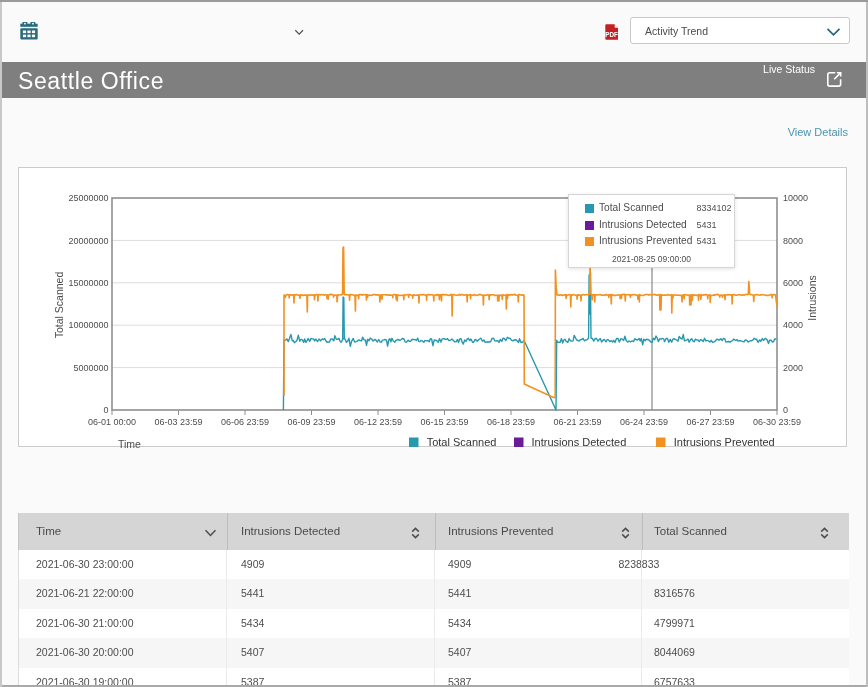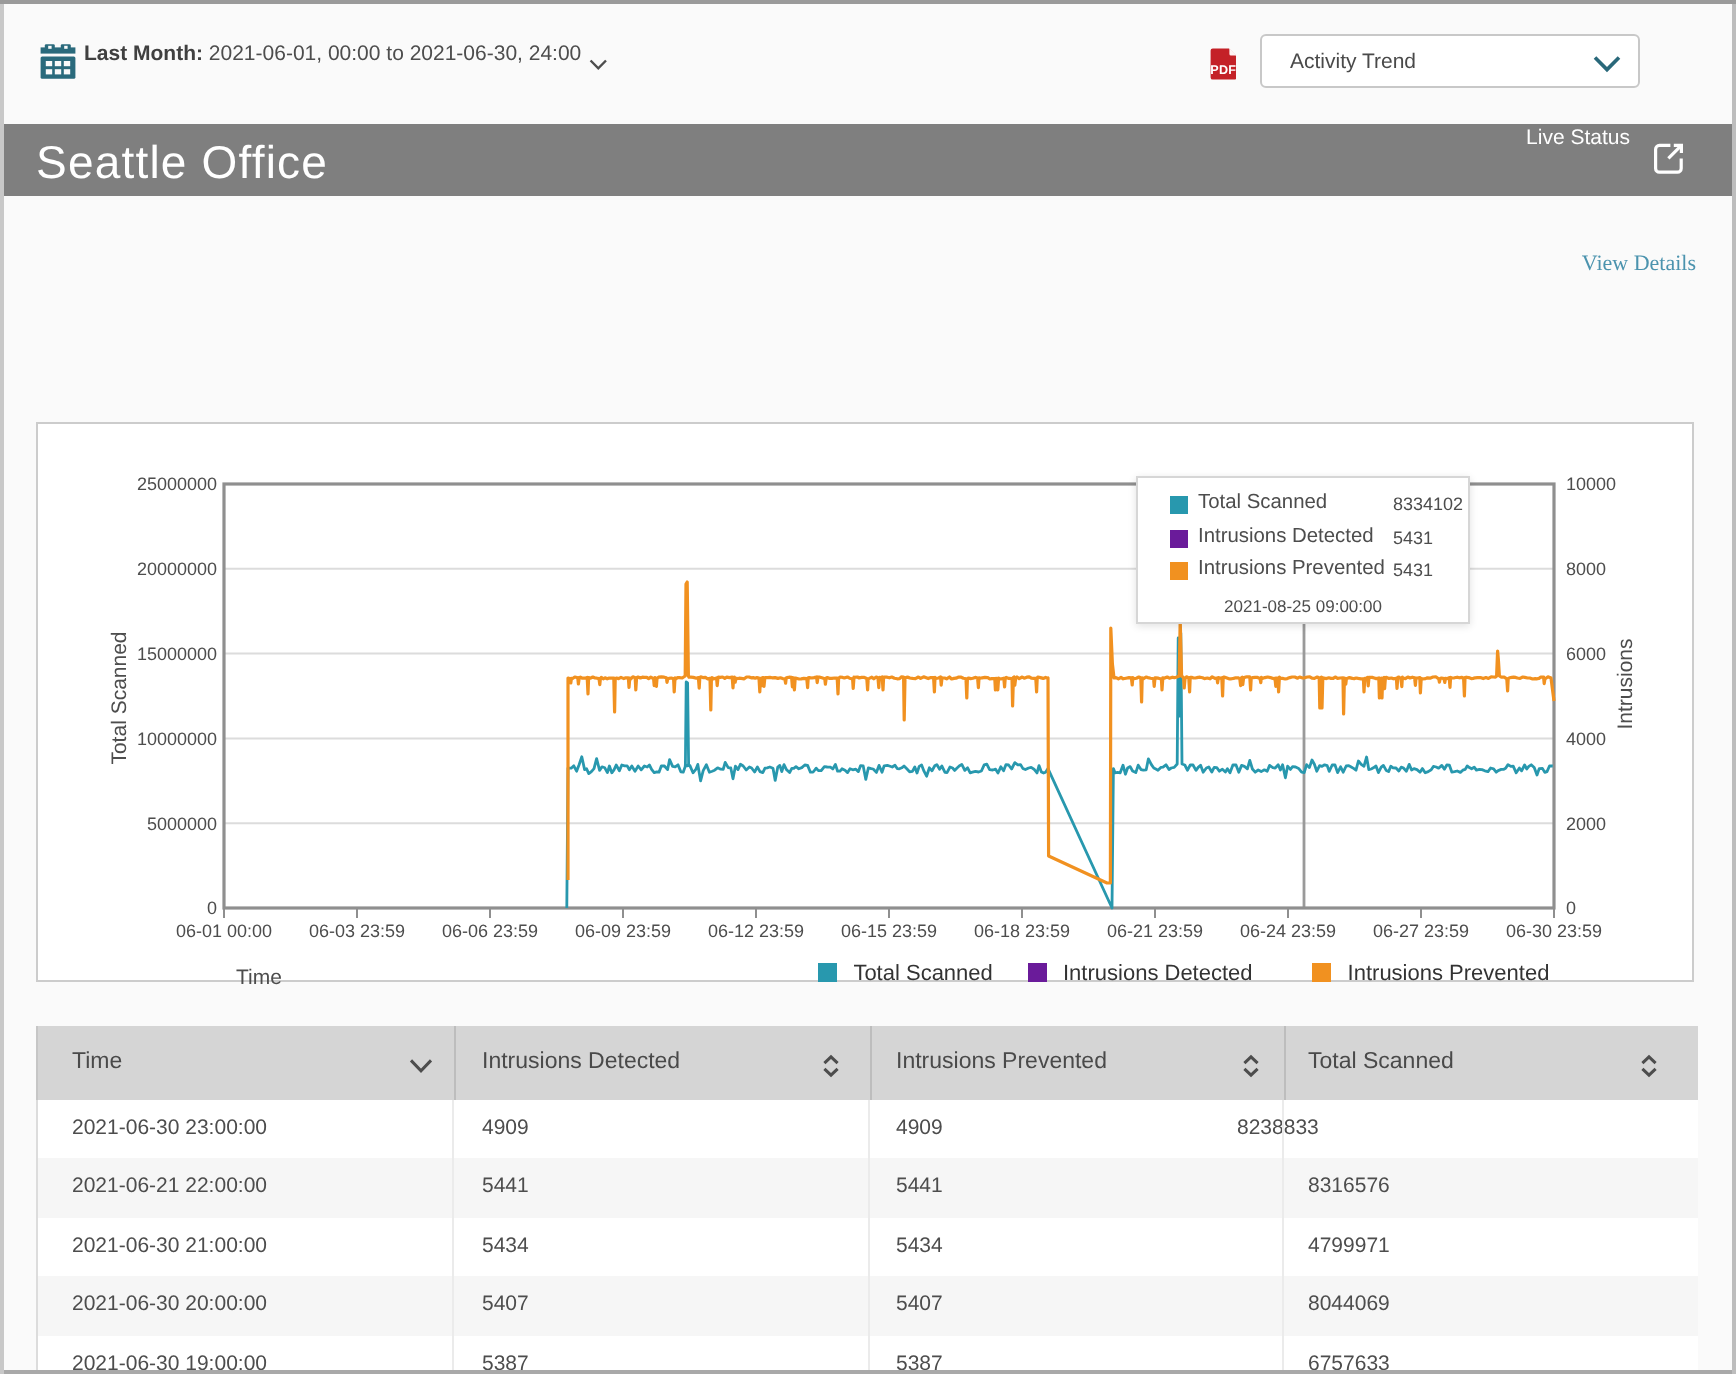--- a/index.html
+++ b/index.html
@@ -6,22 +6,22 @@
 html,body { width:868px; height:687px; overflow:hidden; background:#fff;
   font-family:"Liberation Sans", sans-serif; position:relative; }
 .abs { position:absolute; }
 #topbar { left:2px; top:2px; width:864px; height:60px; background:#fafafa; }
 #datetext { left:40px; top:19px; font-size:10.5px; color:#4d4d4d; }
 #datetext b { color:#404040; }
 #titlebar { left:2px; top:62px; width:864px; height:48px; background:#7f7f7f; }
 #title { left:16px; top:6px; font-size:23px; letter-spacing:0.6px; color:#fff; }
 #livestatus { right:51px; top:1px; font-size:10.5px; color:#fff; }
 #content { left:2px; top:98px; width:864px; height:589px; background:#fafafa; }
-#viewdetails { left:0; top:28px; width:846px; text-align:right; font-size:11px; color:#4b93ae;font-family:Liberation Serif, serif; }
-#panel { left:16px; top:69px; width:829px; height:280px; background:#fff; border:1px solid #cccccc;margin-top:44px; }
+#viewdetails { left:0; top:28px; width:846px; text-align:right; font-size:11px; color:#4b93ae; }
+#panel { left:16px; top:69px; width:829px; height:280px; background:#fff; border:1px solid #cccccc; }
 #tooltip { left:549px; top:26px; width:167px; height:74px; background:#fff;
   border:1px solid #d6d6d6; box-shadow:0 1px 4px rgba(0,0,0,0.12); font-size:10.5px; color:#4d4d4d; }
 .ttrow { position:absolute; left:16px; right:4px; height:10px; }
 .ttrow .vl { font-size:9px; }
 .ttrow .sq { position:absolute; left:0; top:0; width:9px; height:9px; }
 .ttrow .lb { position:absolute; left:14px; top:-2px; font-size:10.2px; }
 .ttrow .vl { position:absolute; left:111.5px; top:-1px; }
 #table { left:15.5px; top:415px; width:831px; height:174px; }
 #thead { position:absolute; left:0; top:0; width:831px; height:37px; background:#d5d5d5;
   border-left:1px solid #c6c6c6; }
@@ -49,30 +49,29 @@
       <rect x="4.1" y="1.9" width="1.7" height="1.5"></rect>
         <rect x="12.1" y="1.9" width="1.7" height="1.5"></rect>
       <rect x="2.9" y="9.5" width="3.2" height="2.6"></rect>
         <rect x="7.4" y="9.5" width="3.2" height="2.6"></rect>
         <rect x="11.9" y="9.5" width="3.2" height="2.6"></rect>
       <rect x="2.9" y="13.6" width="3.2" height="2.6"></rect>
         <rect x="7.4" y="13.6" width="3.2" height="2.6"></rect>
         <rect x="11.9" y="13.6" width="3.2" height="2.6"></rect>
     </g>
   </svg>
-  <div id="datetext" class="abs"><b>Last Month:</b> 2021-06-01, 00:00 to 2021-06-30, 24:00</div>
   <svg class="abs" style="left:292px;top:27px" width="12" height="8" viewBox="0 0 14 9">
     <path d="M1.5 1.3 L6 5.8 L10.5 1.3" fill="none" stroke="#4d4d4d" stroke-width="1.4"></path>
   </svg>
   <svg class="abs" style="left:602.5px;top:22px" width="13.5" height="16" viewBox="0 0 13.5 16">
     <path d="M0.3 1.3 a1.1 1.1 0 0 1 1.1 -1.1 h8.1 l3.7 3.7 v10.8 a1.1 1.1 0 0 1 -1.1 1.1 h-10.7 a1.1 1.1 0 0 1 -1.1 -1.1 Z" fill="#c42127"></path>
     <path d="M9.7 0.2 l3.6 3.6 h-2.8 a0.8 0.8 0 0 1 -0.8 -0.8 Z" fill="#fdf3f3"></path>
     <text x="6.6" y="13" font-size="6.3" font-weight="bold" fill="#fff" text-anchor="middle" font-family="Liberation Sans, sans-serif" letter-spacing="0.1">PDF</text>
   </svg>
-  <div class="abs" style="left:628px;top:15px;width:190px;height:27px;background:#fff;border:1px solid #c8c8c8;border-radius:3px">
+  <div class="abs" style="left:628px;top:15px;width:220px;height:27px;background:#fff;border:1px solid #c8c8c8;border-radius:3px">
     <div class="abs" style="left:14px;top:7px;font-size:10.5px;color:#4a4a4a">Activity Trend</div>
     <svg class="abs" style="right:8px;top:9px" width="15" height="10" viewBox="0 0 15 10">
       <path d="M1.5 1.8 L7.5 7.8 L13.5 1.8" fill="none" stroke="#29687a" stroke-width="1.8"></path>
     </svg>
   </div>
 </div>
 <div id="titlebar" class="abs">
   <div id="title" class="abs">Seattle Office</div>
   <div id="livestatus" class="abs">Live Status</div>
   <svg class="abs" style="right:24.4px;top:9px" width="14.5" height="16" viewBox="0 0 14.5 16">

